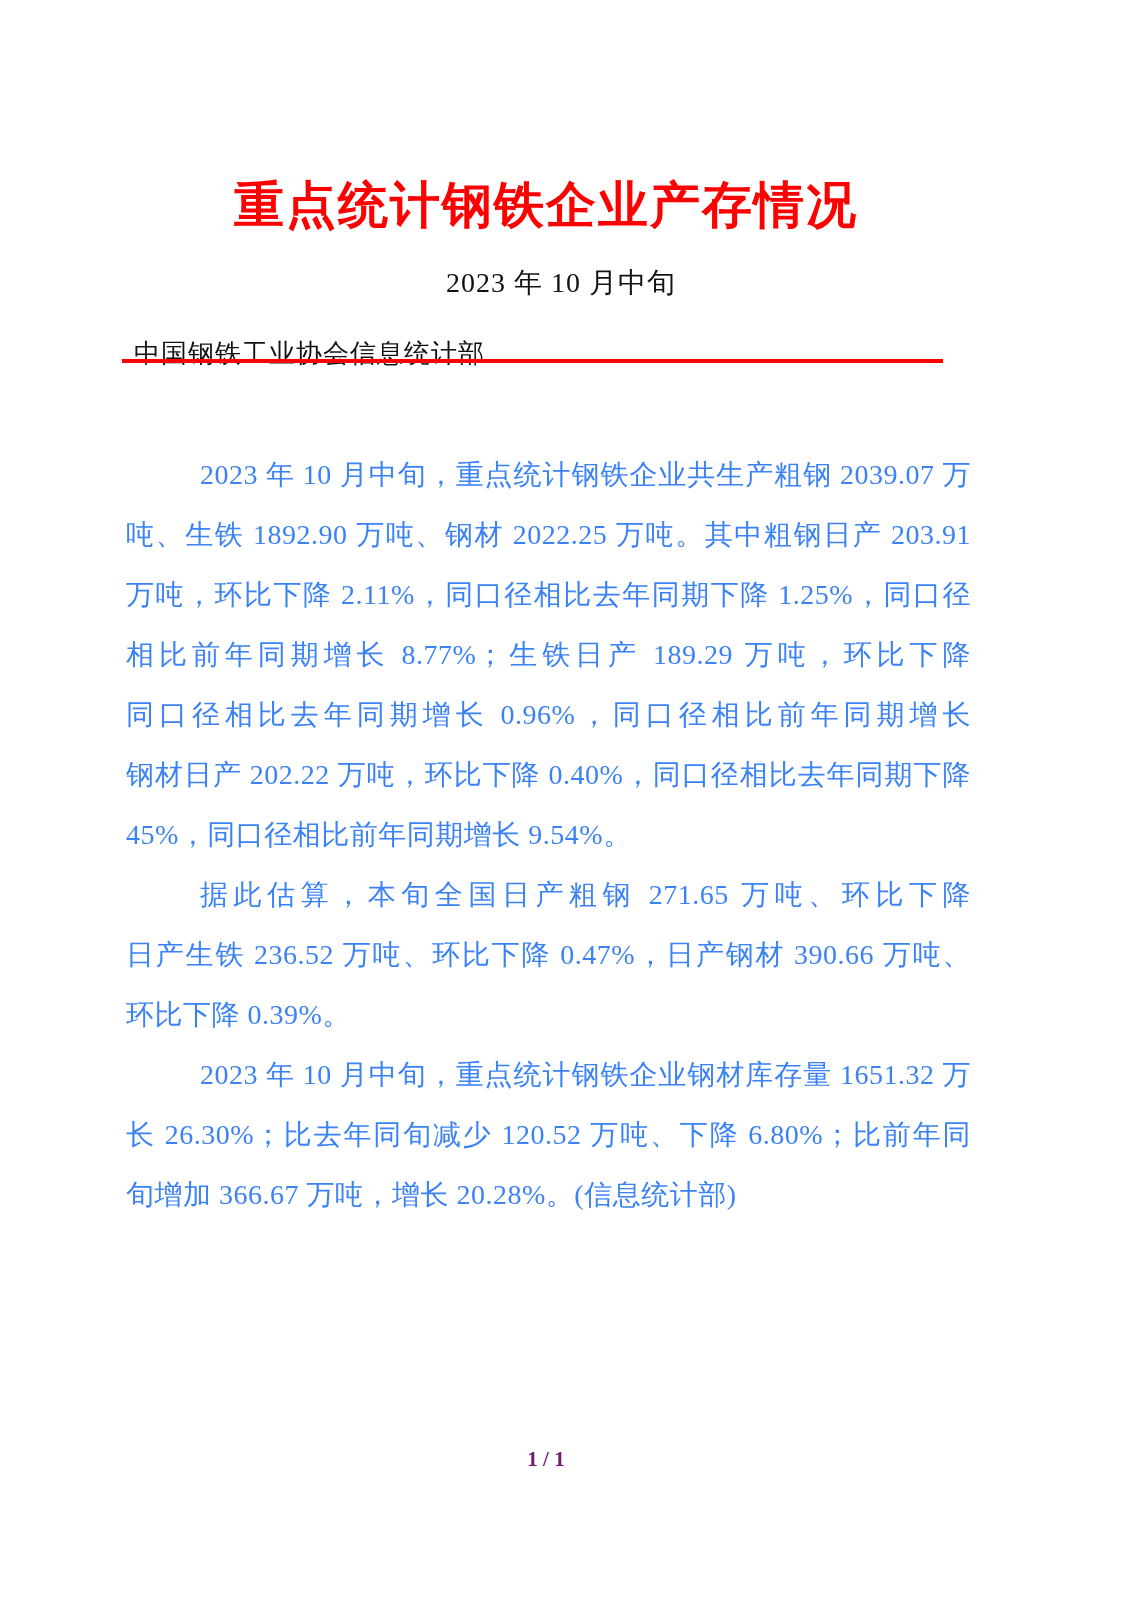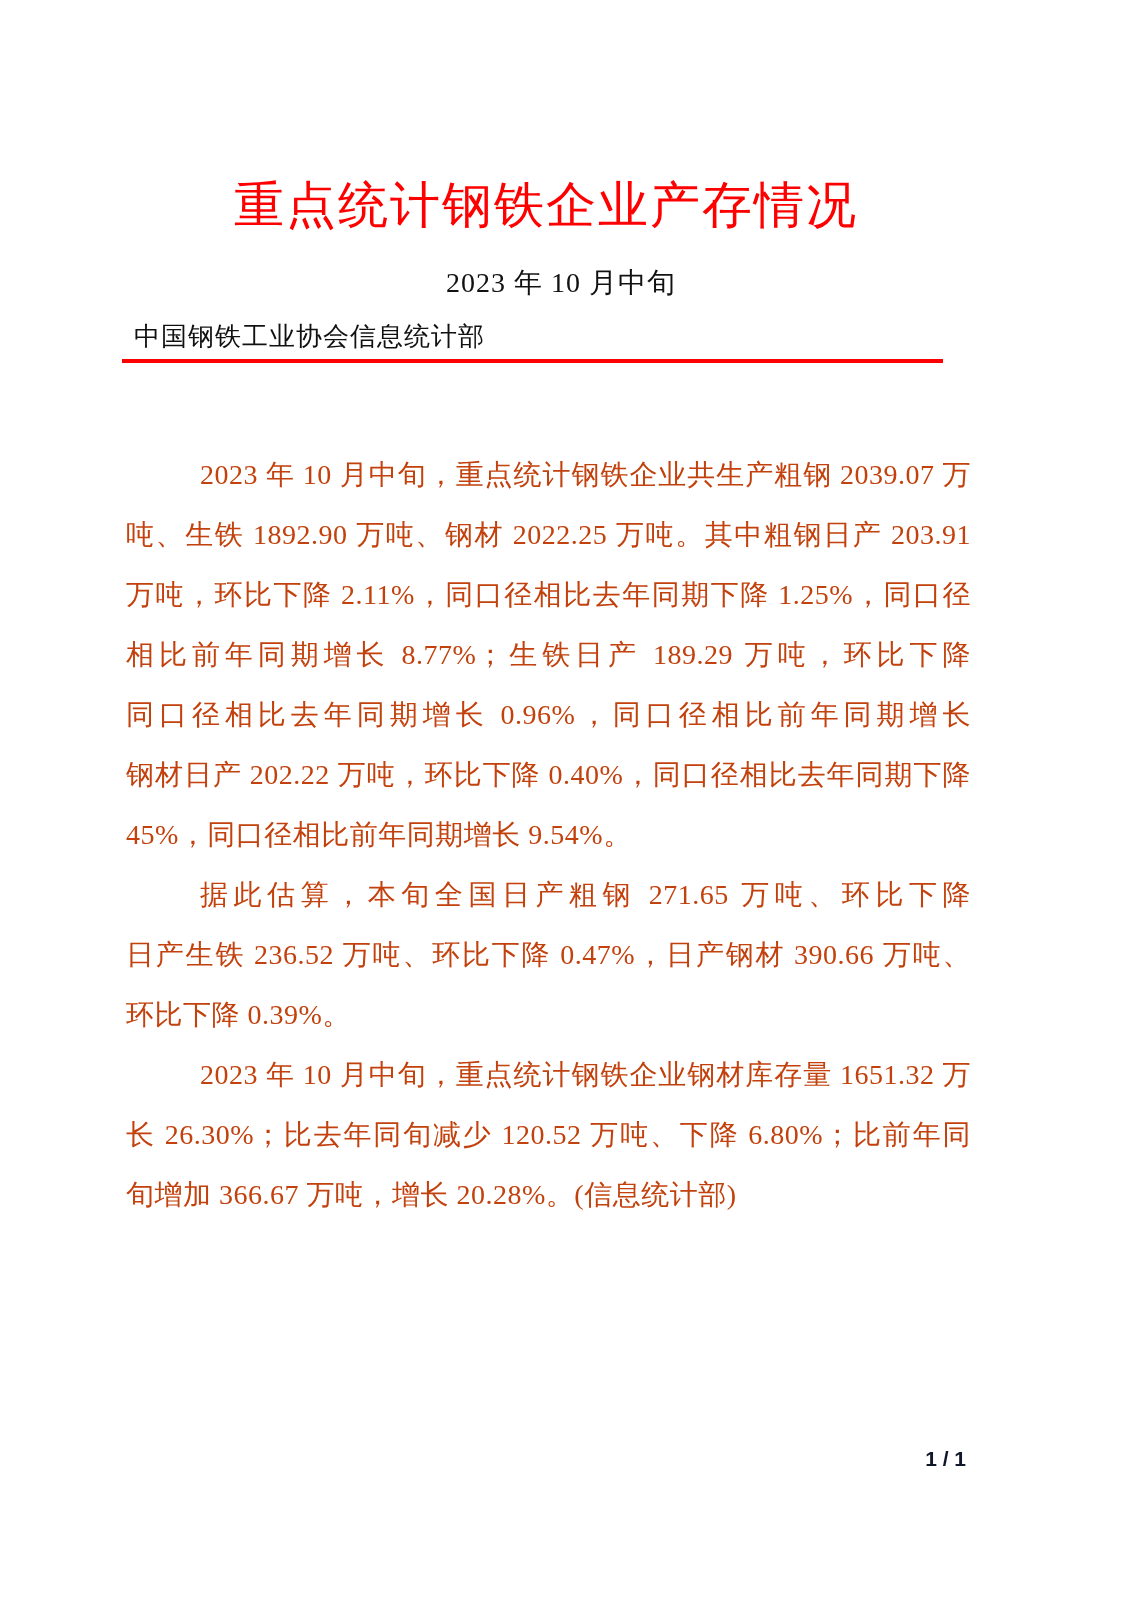--- a/index.html
+++ b/index.html
@@ -12,41 +12,41 @@
     overflow: hidden;
   }
   .doc-title {
     position: absolute;
     top: 178px;
     left: 126px;
     width: 840px;
     margin: 0;
     text-align: center;
     font-family: "Liberation Sans", sans-serif;
-    font-weight: normal;
+    font-weight: bold;
     font-size: 50px;
     line-height: 54px;
     letter-spacing: 2px;
     color: #ff0000;
     white-space: nowrap;
   }
   .doc-subtitle {
     position: absolute;
     top: 266px;
     left: 141px;
     width: 840px;
     text-align: center;
     font-family: "Liberation Serif", serif;
     font-size: 28px;
     line-height: 34px;
     letter-spacing: 1px;
   }
   .org-line {
     position: absolute;
-    top: 321px;
+    top: 338px;
     left: 134px;
     font-family: "Liberation Serif", serif;
     font-size: 26px;
     line-height: 32px;
     letter-spacing: 1px;
   }
   .red-rule {
     position: absolute;
     top: 359px;
     left: 122px;
@@ -54,43 +54,43 @@
     height: 4px;
     background: #ff0000;
   }
   .doc-body {
     position: absolute;
     top: 445px;
     left: 126px;
     width: 845px;
     font-family: "Liberation Serif", serif;
     font-size: 28px;
-    color: #c2410c;
+    color: #3b82f6;
   }
   .line {
     height: 60px;
     line-height: 60px;
     letter-spacing: 0.5px;
     text-align: justify;
     text-align-last: justify;
     overflow: hidden;
   }
   .line.indent { text-indent: 74px; }
   .line.last { text-align: right; text-align-last: left; }
   .page-footer {
     position: absolute;
     top: 1446px;
     left: 126px;
     width: 840px;
-    text-align: right;
-    font-family: Liberation Sans, sans-serif;
+    text-align: center;
+    font-family: Liberation Serif, serif;
     font-weight: bold;
     font-size: 21px;
     line-height: 26px;
-    color: #0f172a;
+    color: #701a75;
   }
 </style>
 </head>
 <body>
 
 <div class="page">
 
   <h1 class="doc-title">重点统计钢铁企业产存情况</h1>
 
   <div class="doc-subtitle">2023 年 10 月中旬</div>

